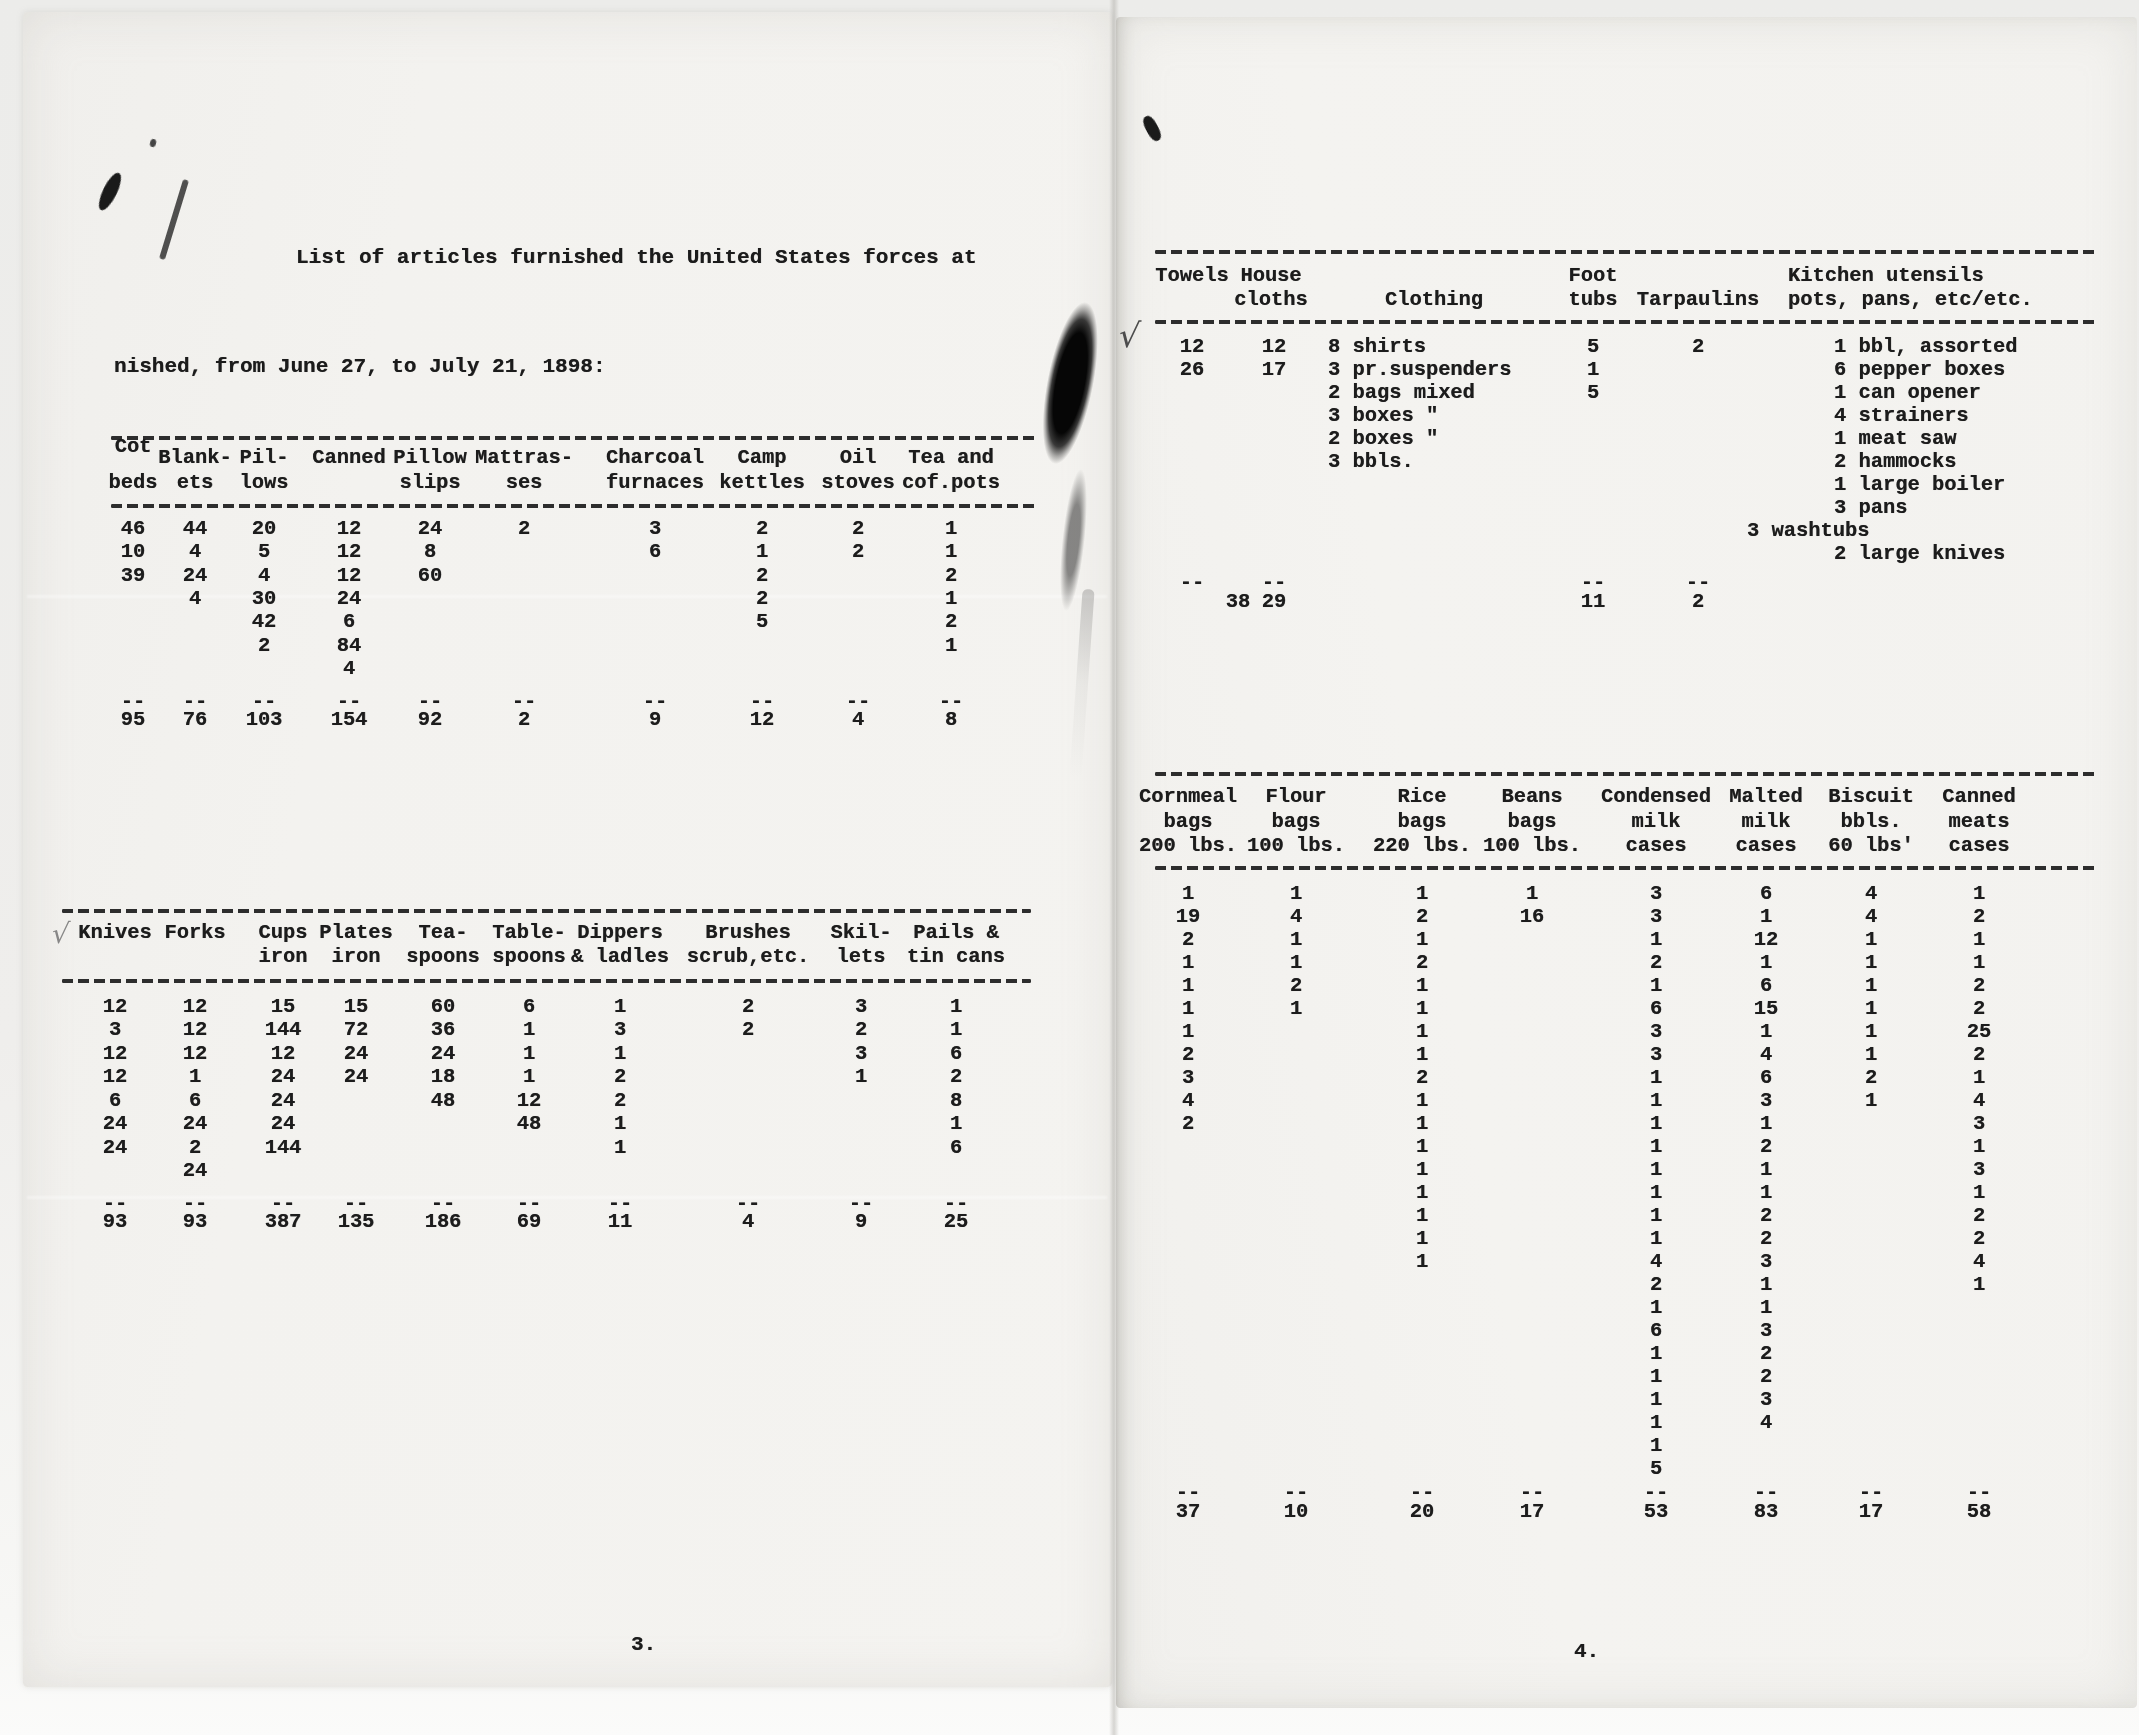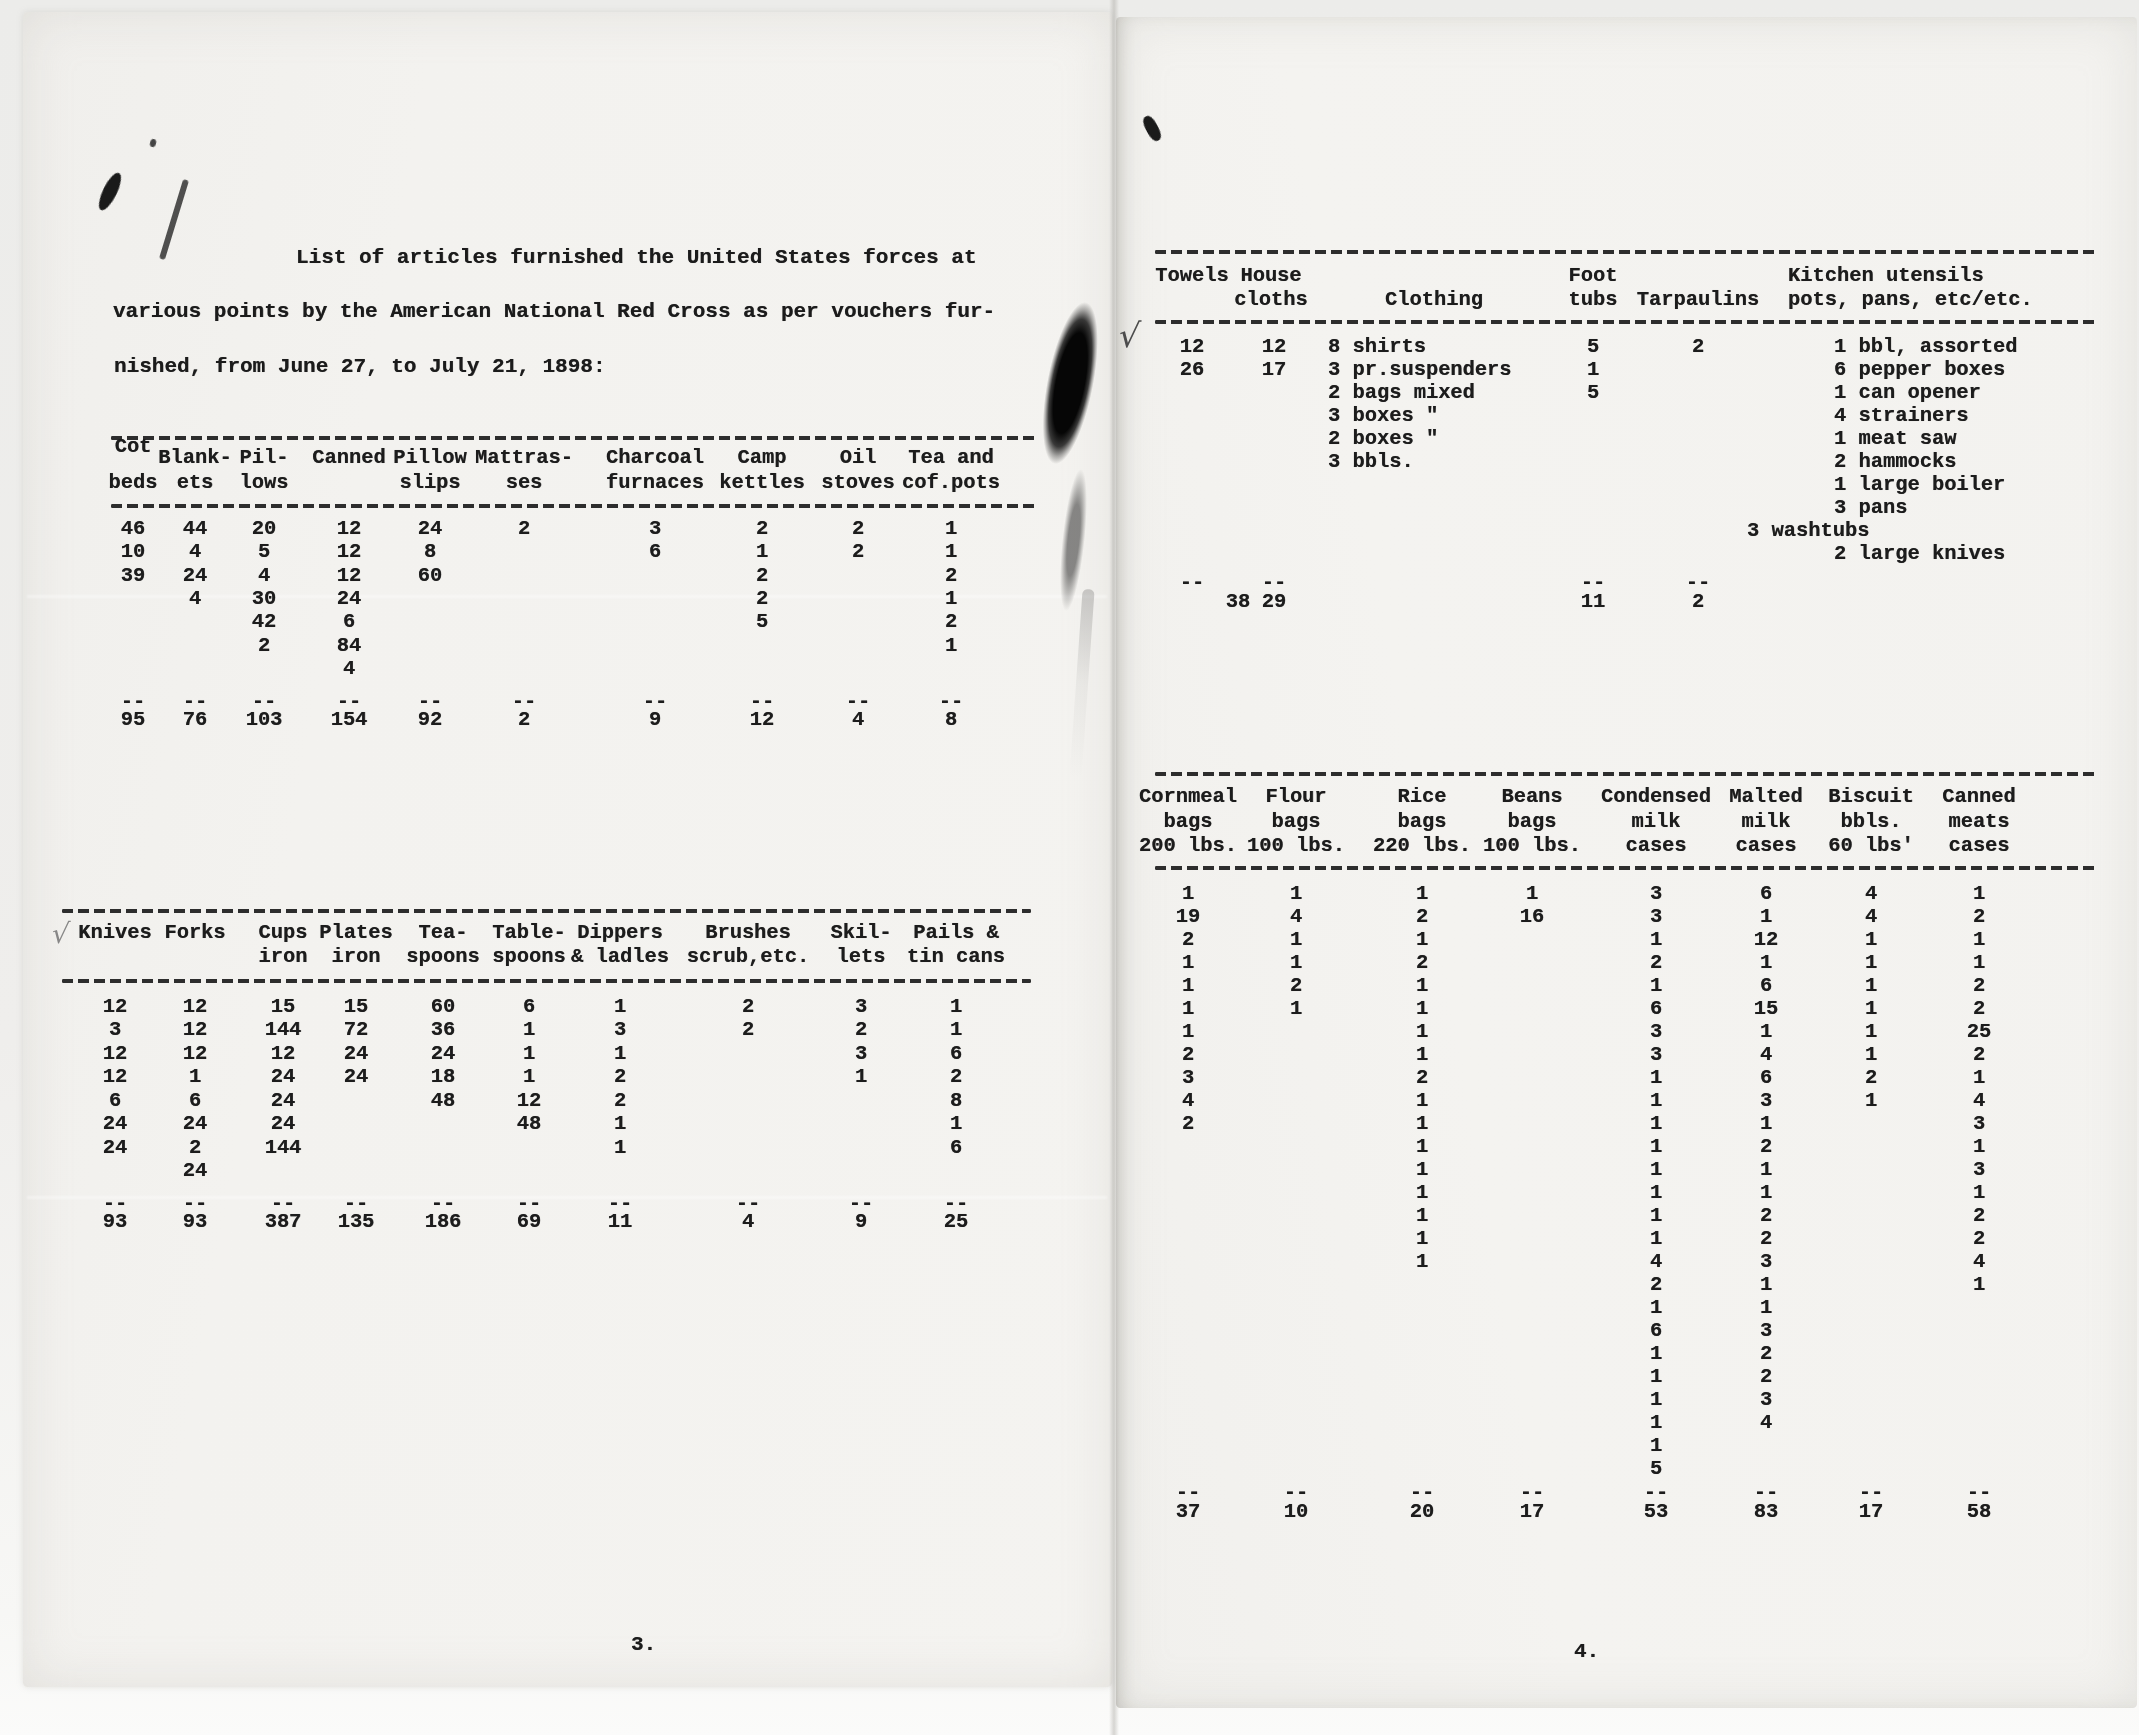--- a/index.html
+++ b/index.html
@@ -62,21 +62,20 @@
 
 <div class="scan">
   <div class="page page-left"></div>
   <div class="page page-right"></div>
   <div class="seam"></div>
 
   <div class="streak" style="top:595px"></div>
   <div class="streak" style="top:1196px"></div>
 
   <div class="txt" style="left:296px;top:247px">List of articles furnished the United States forces at</div>
-  <div class="txt" style="left:113px;top:301px">various points by the American National Red Cross as per vouchers fur-</div>
   <div class="txt" style="left:114px;top:356px">nished, from June 27, to July 21, 1898:</div>
 
   <div class="txt" style="left:631px;top:1634px">3.</div>
   <div class="txt" style="left:1574px;top:1641px">4.</div>
 
   <div class="blob blob-main"></div>
   <div class="blob blob-tail"></div>
   <div class="blob blob-line"></div>
   <div class="ink ink-comma"></div>
   <div class="ink ink-dot"></div>

